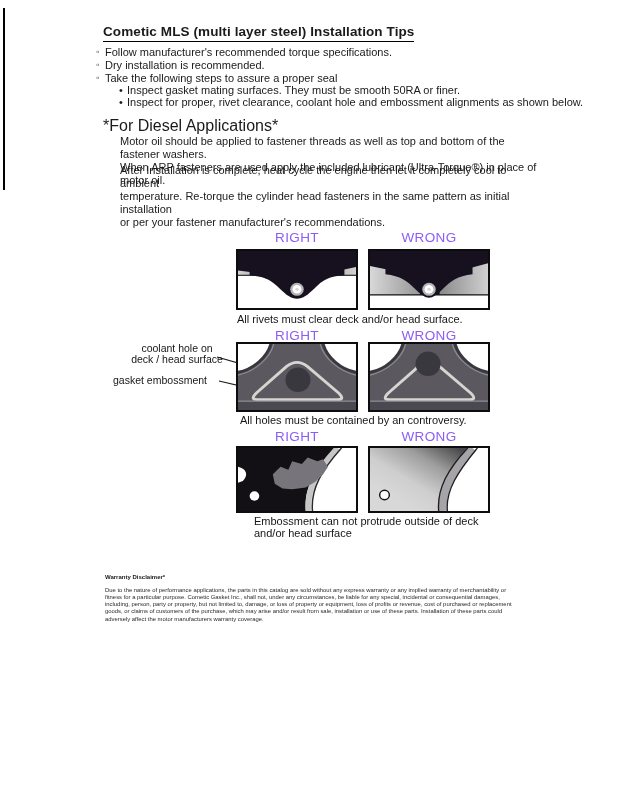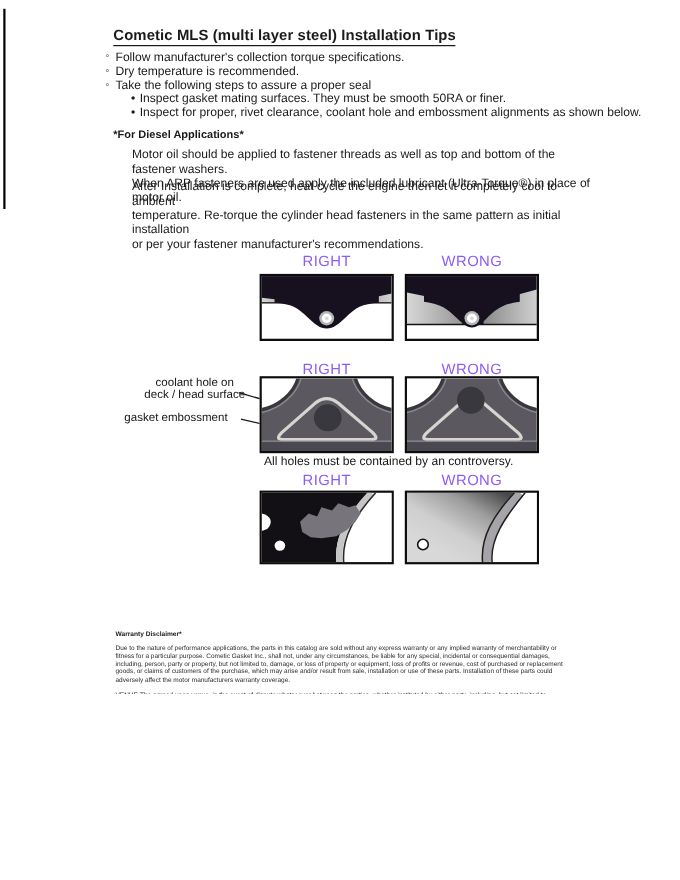--- a/index.html
+++ b/index.html
@@ -12,21 +12,21 @@
 
   .title{left:103px;top:24px;font-size:13.5px;font-weight:bold;
          border-bottom:1.8px solid #000;padding-bottom:2px;letter-spacing:.1px;}
 
   .bullet{font-size:11px;line-height:12.8px;}
   .bullet .mk{position:absolute;left:-9px;top:0;font-size:10px;}
   .b1{left:105px;top:46px;} .b2{left:105px;top:59px;} .b3{left:105px;top:72px;}
   .sb1{left:127px;top:84px;} .sb2{left:127px;top:96px;}
   .sub .mk{left:-8px;font-size:11px;}
 
-  .diesel-h{left:103px;top:117px;font-size:10px;font-weight:bold;}
+  .diesel-h{left:103px;top:117px;font-size:16px;font-weight:normal;}
   .par{left:103px;width:420px;font-size:11px;line-height:13px;}
   .p1{top:135px;} .p2{top:164px;} .p3{top:206px;}
 
   .dw-label{width:122px;text-align:center;font-size:13.5px;letter-spacing:.4px;color:#8b5cf6;}
   .lblL{left:236px;} .lblR{left:368px;}
   .r1lbl{top:230px;} .r2lbl{top:328px;} .r3lbl{top:429px;}
 
   .panel{box-sizing:border-box;border:2px solid #0d0d0d;background:#fff;}
   .panel svg{display:block;width:100%;height:100%;}
   .r1{top:249px;width:122px;height:61px;}
@@ -54,25 +54,25 @@
 <body>
 
 <div class="page">
 
   <div class="abs left-mark"></div>
 
   <div class="abs title">Cometic MLS (multi layer steel) Installation Tips</div>
 
   <div class="abs bullet b1">
     <span class="abs mk">◦</span>
-    <span>Follow manufacturer's collection torque specifications.</span>
+    <span>Follow manufacturer's recommended torque specifications.</span>
   </div>
   <div class="abs bullet b2">
     <span class="abs mk">◦</span>
-    <span>Dry temperature is recommended.</span>
+    <span>Dry installation is recommended.</span>
   </div>
   <div class="abs bullet b3">
     <span class="abs mk">◦</span>
     <span>Take the following steps to assure a proper seal</span>
   </div>
   <div class="abs bullet sub sb1">
     <span class="abs mk">•</span>
     <span>Inspect gasket mating surfaces.  They must be smooth 50RA or finer.</span>
   </div>
   <div class="abs bullet sub sb2">
@@ -131,20 +131,21 @@
       <polygon points="122,13 72,27 72,47 122,47" fill="url(#g2b)"></polygon>
       <rect y="47" width="122" height="14" fill="#ffffff"></rect>
       <line x1="0" y1="47" x2="122" y2="47" stroke="#111" stroke-width="1.4"></line>
       <path d="M16,25 C32,27 38,32 47,41 C53,47 57,50 61,50 C65,50 69,47 75,41 C84,32 90,27 106,25 L106,12 L16,12 Z" fill="#16101f"></path>
       <circle cx="61" cy="41" r="7" fill="#b5b5b5"></circle>
       <circle cx="61" cy="41" r="4.6" fill="#ffffff"></circle>
       <circle cx="61" cy="41" r="1.8" fill="#d8d8d8"></circle>
     </svg>
   </div>
 
+  <div class="abs caption cap1">All rivets must clear deck and/or head surface.</div>
 
   <div class="abs dw-label lblL r2lbl">RIGHT</div>
   <div class="abs dw-label lblR r2lbl">WRONG</div>
 
   <div class="abs side-label pre sl1">coolant hole on
 deck / head surface</div>
   <div class="abs side-label sl2">gasket embossment</div>
   <svg class="abs leader" viewBox="0 0 200 60">
     <line x1="107" y1="17" x2="188" y2="40" stroke="#1a1a1a" stroke-width="1.2"></line>
     <line x1="109" y1="41" x2="152" y2="51" stroke="#1a1a1a" stroke-width="1.2"></line>
@@ -211,20 +212,22 @@
       </defs>
       <rect width="122" height="67" fill="#ffffff"></rect>
       <path d="M0,0 L102,0 C82,22 70,42 72,67 L0,67 Z" fill="url(#g3w)"></path>
       <path d="M106,0 C86,23 73,44 75,67" stroke="#a6a4a8" stroke-width="9" fill="none"></path>
       <path d="M101,0 C81,22 69,43 71,67" stroke="#1e1e1e" stroke-width="1.4" fill="none"></path>
       <path d="M111,0 C91,25 78,45 80,67" stroke="#1e1e1e" stroke-width="1.4" fill="none"></path>
       <circle cx="15" cy="50" r="5" fill="#ffffff" stroke="#161616" stroke-width="1.5"></circle>
     </svg>
   </div>
 
+  <div class="abs caption pre cap3">Embossment can not protrude outside of deck
+and/or head surface</div>
 
   <div class="abs warr warr-wrap">
     <div class="warr-h">Warranty Disclaimer*</div>
     <p class="tiny pre">Due to the nature of performance applications, the parts in this catalog are sold without any express warranty or any implied warranty of merchantability or
 fitness for a particular purpose.  Cometic Gasket Inc., shall not, under any circumstances, be liable for any special, incidental or consequential damages,
 including, person, party or property, but not limited to, damage, or loss of property or equipment, loss of profits or revenue, cost of purchased or replacement
 goods, or claims of customers of the purchase, which may arise and/or result from sale, installation or use of these parts.  Installation of these parts could
 adversely affect the motor manufacturers warranty coverage.</p>
     <p class="tiny pre">VENUE-The agreed upon venue, in the event of dispute whatsoever between the parties, whether instituted by either party, including, but not limited to,
 contract terms, payment terms, delivery, type, defects, sufficiency of product, shall be the Court of Common Pleas, Lake County, Ohio or the Painesville

